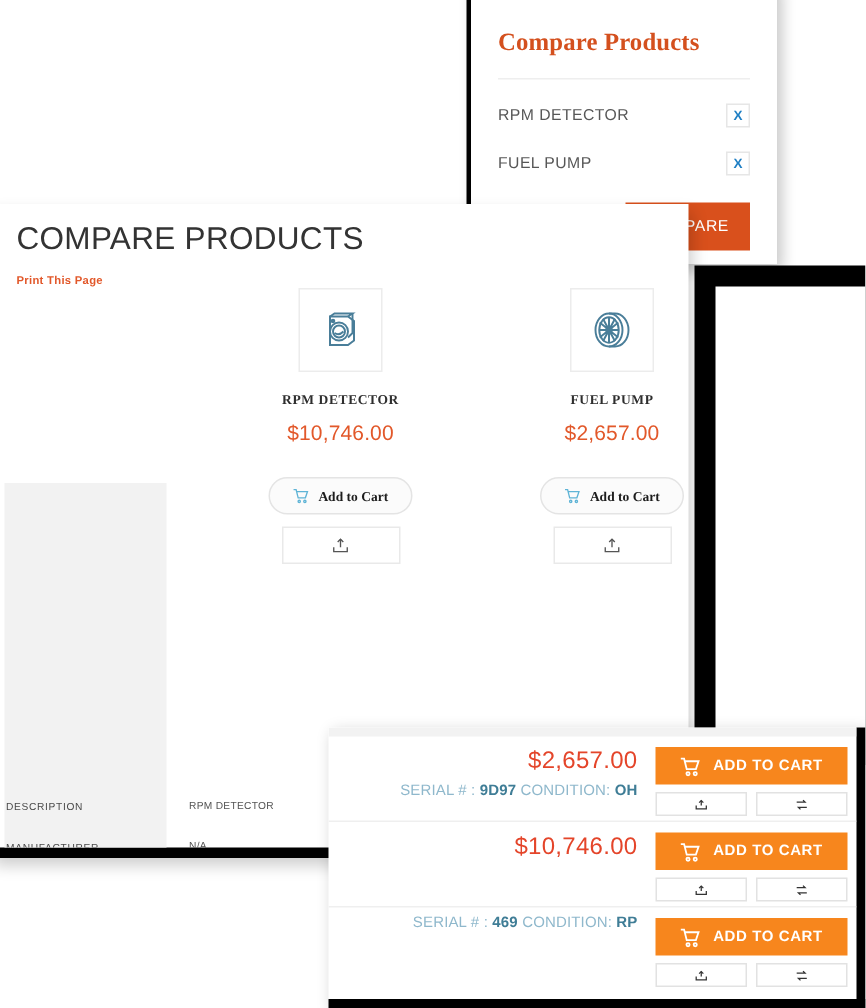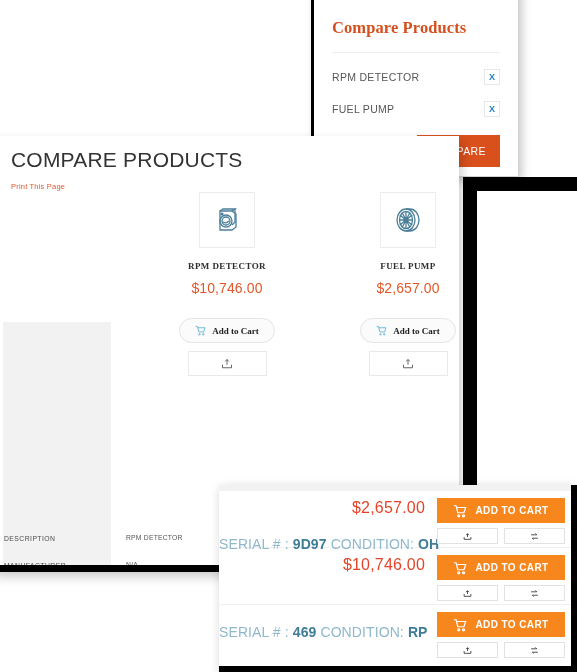--- a/index.html
+++ b/index.html
@@ -95,21 +95,21 @@
   .panel-pad { padding: 12px 0 0 16px; }
   .cp-title {
     font-size: 21px;
     color: #333333;
     letter-spacing: .2px;
     font-weight: normal;
   }
   .print-link {
     color: #e2582a;
     font-size: 7.5px;
-    font-weight: normal;
+    font-weight: bold;
     margin-top: 10px;
     letter-spacing: .2px;
     cursor: pointer;
     display: inline-block;
   }
 
   .cmp-grid {
     position: absolute;
     left: 16px; top: 192px;
     width: 460px;
@@ -209,22 +209,22 @@
     position: absolute; left: 0; top: 0;
     width: 213px; text-align: right; padding-right: 7px;
   }
   .cart-price {
     font-size: 16px;
     color: #e4452a;
     margin-top: 8px;
     letter-spacing: .2px;
   }
   .cart-meta {
-    margin-top: 19px;
-    font-size: 14px;
+    margin-top: 5px;
+    font-size: 10px;
     letter-spacing: .1px;
     white-space: nowrap;
   }
   .meta-lab { color: #8fb8cc; }
   .meta-val { color: #3f7d96; font-weight: bold; }
   .cart-right {
     position: absolute; right: 6px; top: 7px;
     width: 128px;
   }
   .add-cart-btn {

